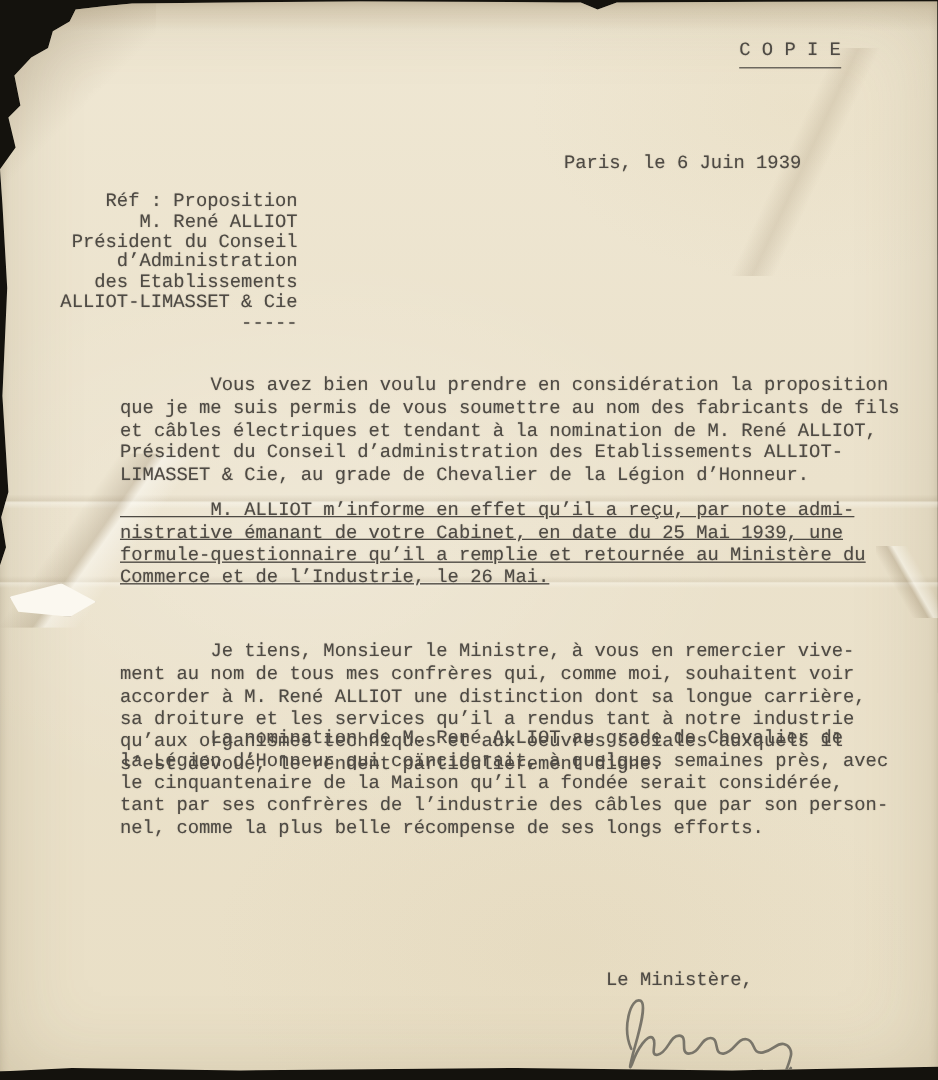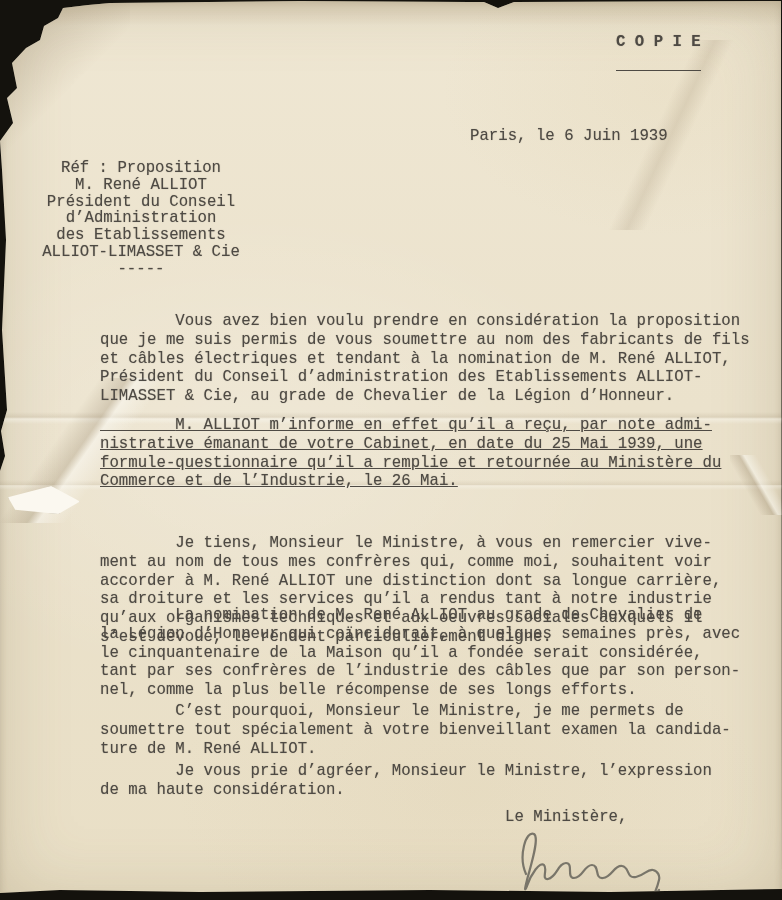--- a/index.html
+++ b/index.html
@@ -40,23 +40,23 @@
     background:linear-gradient(60deg, transparent 35%, rgba(130,110,80,.25) 50%, rgba(255,255,250,.45) 56%, transparent 70%);}
   .tear-white{position:absolute;left:8px;top:486px;width:72px;height:28px;background:#fbf8f0;
     clip-path:polygon(0 40%, 60% 0, 100% 55%, 70% 100%, 10% 85%);
     box-shadow:0 1px 2px rgba(90,75,50,.45);}
   
   .typed{
     position:absolute;color:#4e4a44;font-size:15.7px;line-height:18.8px;
     text-shadow:0 0 1px rgba(78,72,60,.45);
     white-space:pre-wrap;
   }
-  .stamp{top:33px;left:616px;border-bottom:1.6px solid #4e4a44;padding-bottom:18px;font-weight:bold;}
+  .stamp{top:33px;left:616px;border-bottom:1.6px solid #4e4a44;padding-bottom:4px;}
   .dateline{top:127px;left:470px;}
-  .refblock{top:160px;left:34px;width:214px;text-align:center;line-height:16.8px;white-space:pre-line;}
+  .refblock{top:160px;left:34px;width:214px;text-align:right;line-height:16.8px;white-space:pre-line;}
   .recipient{top:177px;left:340px;width:400px;text-align:center;line-height:16.8px;white-space:pre-line;}
   .recipient .city{display:inline-block;border-bottom:1.6px solid #4e4a44;padding-bottom:1px;}
   .salutation{top:288px;left:119px;}
   .para{left:100px;width:670px;}
   .p1{top:312px;} .p2{top:416px;text-decoration:underline;} .p3{top:498px;margin-top:36px;} .p4{top:606px;} .p5{top:702px;} .p6{top:762px;}
   .closing{top:808px;left:505px;}
   .sig{position:absolute;left:496px;top:828px;width:200px;height:70px;}
 </style>
 </head>
 <body>
@@ -99,25 +99,20 @@
 ment au nom de tous mes confrères qui, comme moi, souhaitent voir
 accorder à M. René ALLIOT une distinction dont sa longue carrière,
 sa droiture et les services qu’il a rendus tant à notre industrie
 qu’aux organismes techniques et aux oeuvres sociales auxquels il
 s’est dévoué, le rendent particulièrement digne.</div>
     <div class="typed para p4">        La nomination de M. René ALLIOT au grade de Chevalier de
 la Légion d’Honneur qui coïnciderait, à quelques semaines près, avec
 le cinquantenaire de la Maison qu’il a fondée serait considérée,
 tant par ses confrères de l’industrie des câbles que par son person-
 nel, comme la plus belle récompense de ses longs efforts.</div>
-    <div class="typed para p5">        C’est pourquoi, Monsieur le Ministre, je me permets de
-soumettre tout spécialement à votre bienveillant examen la candida-
-ture de M. René ALLIOT.</div>
-    <div class="typed para p6">        Je vous prie d’agréer, Monsieur le Ministre, l’expression
-de ma haute considération.</div>
 
     <div class="typed closing">Le Ministère,</div>
 
     <svg class="sig" viewBox="0 0 200 70" aria-hidden="true">
       <path d="M 30 46 C 22 28 30 2 38 6 C 44 10 34 40 31 52 C 29 60 28 65 31 58
            C 35 46 44 33 48 37 C 52 41 45 52 52 51 C 61 49 62 35 70 35
            C 78 35 70 50 78 50 C 87 50 88 37 96 37 C 104 37 98 51 107 50
            C 116 49 118 37 126 38 C 134 39 130 51 140 49 C 149 47 151 41 157 42
            C 162 43 164 48 163 52 C 160 66 150 80 163 62" fill="none" stroke="#6e6a60" stroke-width="2.2" stroke-linecap="round" opacity="0.9"></path>
     </svg>

